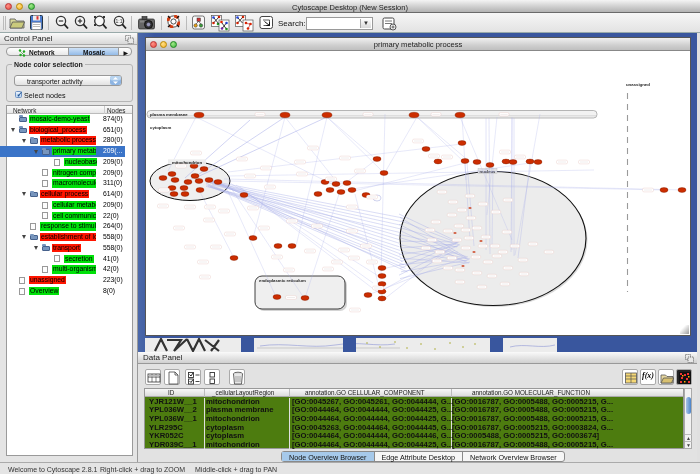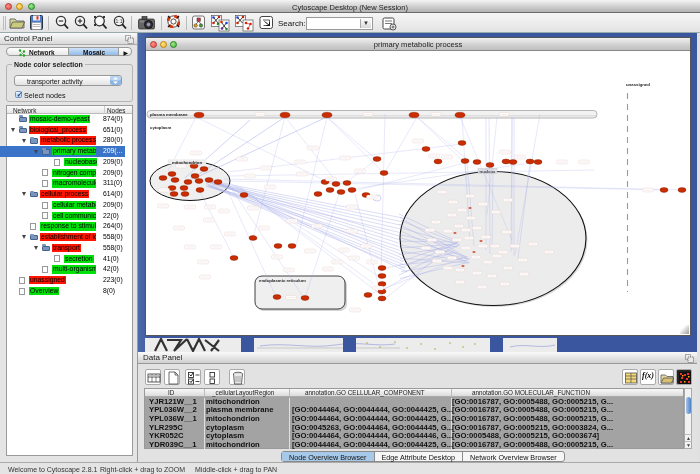--- a/index.html
+++ b/index.html
@@ -46,21 +46,21 @@
 #inwintitle{position:absolute;left:0;top:0;width:100%;height:13px;background:linear-gradient(#f0f0f0,#cfcfcf 60%,#bfbfbf);border-bottom:1px solid #888;}
 #inwintitle .tl{position:absolute;top:3px;width:7px;height:7px;border-radius:50%;}
 #inwintitle span{position:absolute;left:0;top:2px;width:100%;text-align:center;font-size:7.6px;color:#222;}
 #canvas{position:absolute;left:0;top:13px;width:544px;height:283px;background:#fff;overflow:hidden;}
 #strip{position:absolute;left:7px;top:305px;width:412px;height:14px;background:#ececec;}
 #grip{position:absolute;right:1px;top:287px;width:9px;height:9px;background:linear-gradient(135deg,#fff 30%,#aaa 90%);}
 #dpanel{left:138px;top:352px;width:559px;height:110px;background:#e2e2e2;}
 #dphead{position:absolute;left:0;top:0;width:100%;height:12px;background:linear-gradient(#fafafa,#d0d0d0);border-bottom:1px solid #999;}
 #dphead span{position:absolute;left:5px;top:1px;font-size:8px;color:#222;}
 .dbtn{position:absolute;top:17px;width:16px;height:16px;background:#fff;border:1px solid #aaa;border-radius:2px;}
-#dtable{position:absolute;left:6px;top:35.5px;width:540px;height:61px;background:#a3a3a3;border:1px solid #999;}
+#dtable{position:absolute;left:6px;top:35.5px;width:540px;height:61px;background:#4d7c0f;border:1px solid #999;}
 #dthead{position:absolute;left:0;top:0;width:100%;height:8px;background:linear-gradient(#f8f8f8,#dcdcdc);border-bottom:1px solid #aaa;font-size:6.3px;color:#222;}
 .dcol{position:absolute;top:9px;width:1px;height:51px;background:#e0e0e0;}
 .drow{position:relative;height:8.7px;font-size:7.7px;line-height:8.7px;font-weight:bold;color:#111;white-space:nowrap;}
 .drow .c1{position:absolute;left:4px;}
 .drow .c2{position:absolute;left:61px;}
 .drow .c3{position:absolute;left:147px;}
 .drow .c4{position:absolute;left:307px;}
 #dscroll{position:absolute;left:546px;top:35.5px;width:8px;height:61px;background:#f2f2f2;border:1px solid #aaa;}
 #dthumb{position:absolute;left:0.5px;top:8px;width:5.5px;height:17px;background:linear-gradient(90deg,#a8c4e8,#4a82c8);border-radius:3px;}
 #dtabs{position:absolute;left:143px;top:99px;height:11px;border:1px solid #8a8a8a;border-radius:3px;background:#f6f6f6;font-size:7.2px;color:#111;display:flex;}
@@ -819,20 +819,21 @@
      <span style="position:absolute;left:144px;top:0;width:1px;height:8px;background:#bbb"></span>
      <span style="position:absolute;left:306px;top:0;width:1px;height:8px;background:#bbb"></span>
    </div>
    <div class="dcol" style="left:59px"></div>
    <div class="dcol" style="left:144px"></div>
    <div class="dcol" style="left:306px"></div>
    <div style="position:absolute;left:0;top:9px;width:100%;">
    <div class="drow">
             <span class="c1">YJR121W__1</span>
             <span class="c2">mitochondrion</span>
+            <span class="c3">[GO:0045267, GO:0045261, GO:0044444, G...</span>
             <span class="c4">[GO:0016787, GO:0005488, GO:0005215, G...</span>
           </div>
 <div class="drow">
             <span class="c1">YPL036W__2</span>
             <span class="c2">plasma membrane</span>
             <span class="c3">[GO:0044464, GO:0044444, GO:0044425, G...</span>
             <span class="c4">[GO:0016787, GO:0005488, GO:0005215, G...</span>
           </div>
 <div class="drow">
             <span class="c1">YPL036W__1</span>

